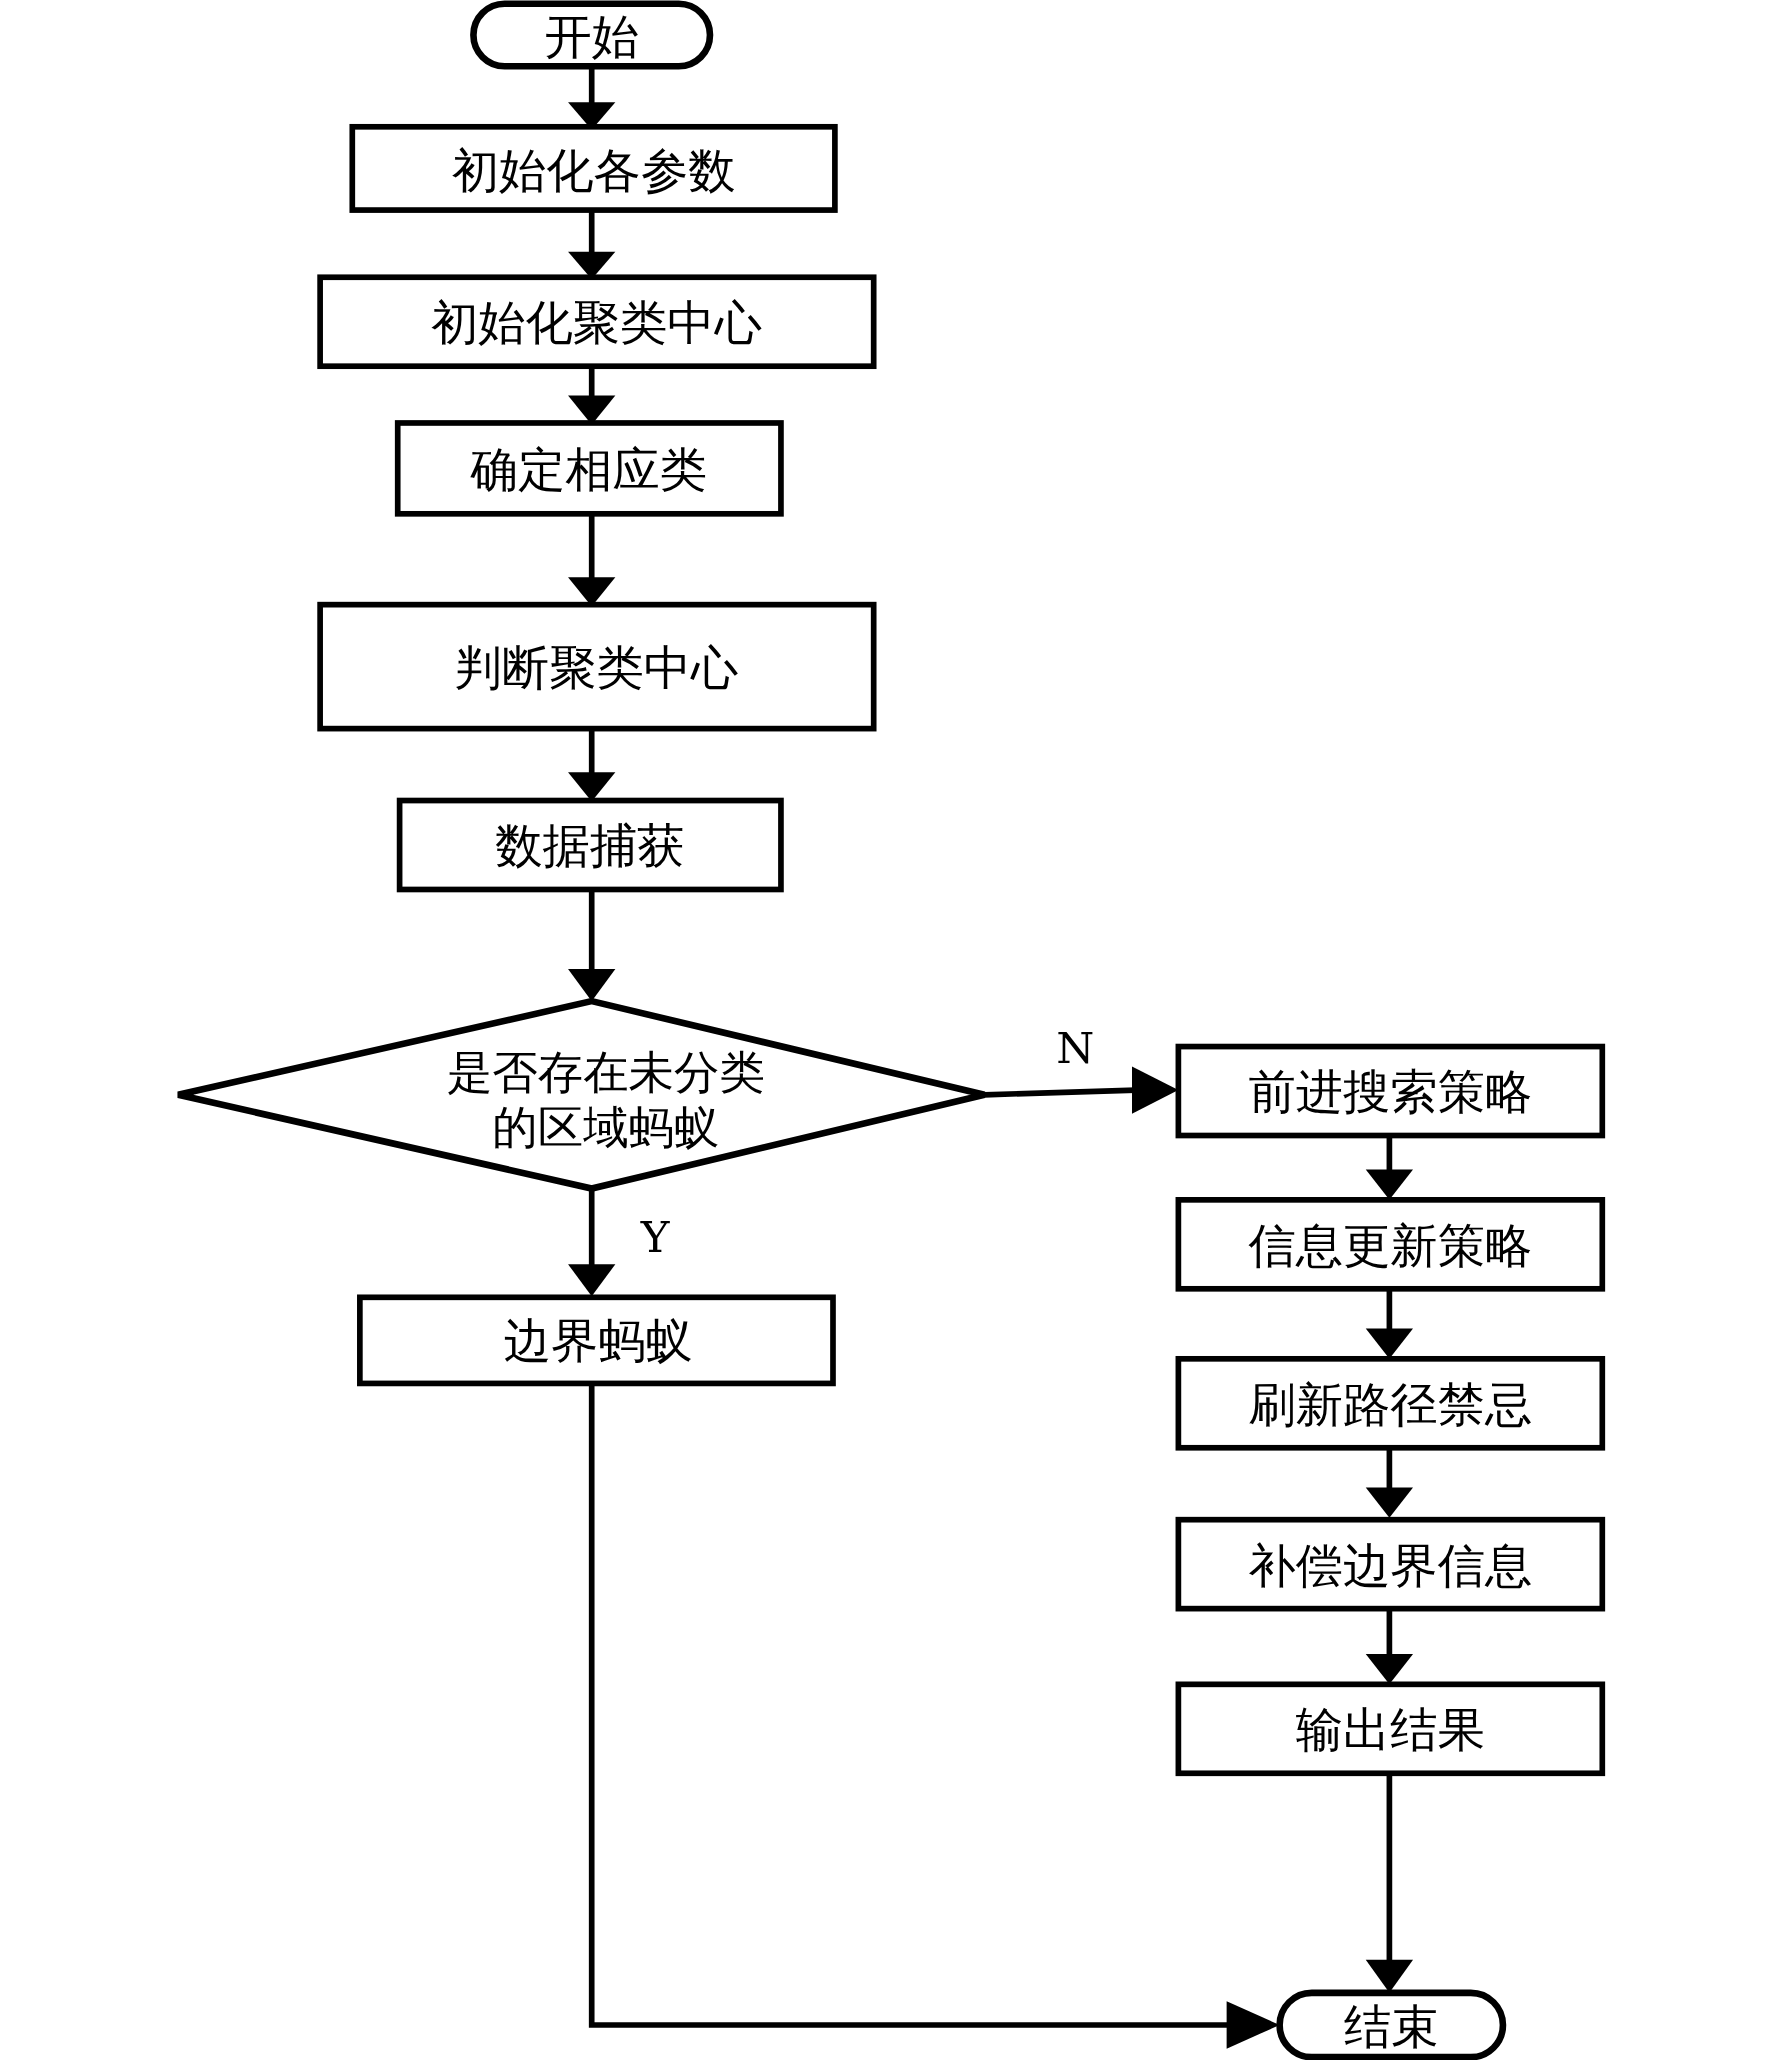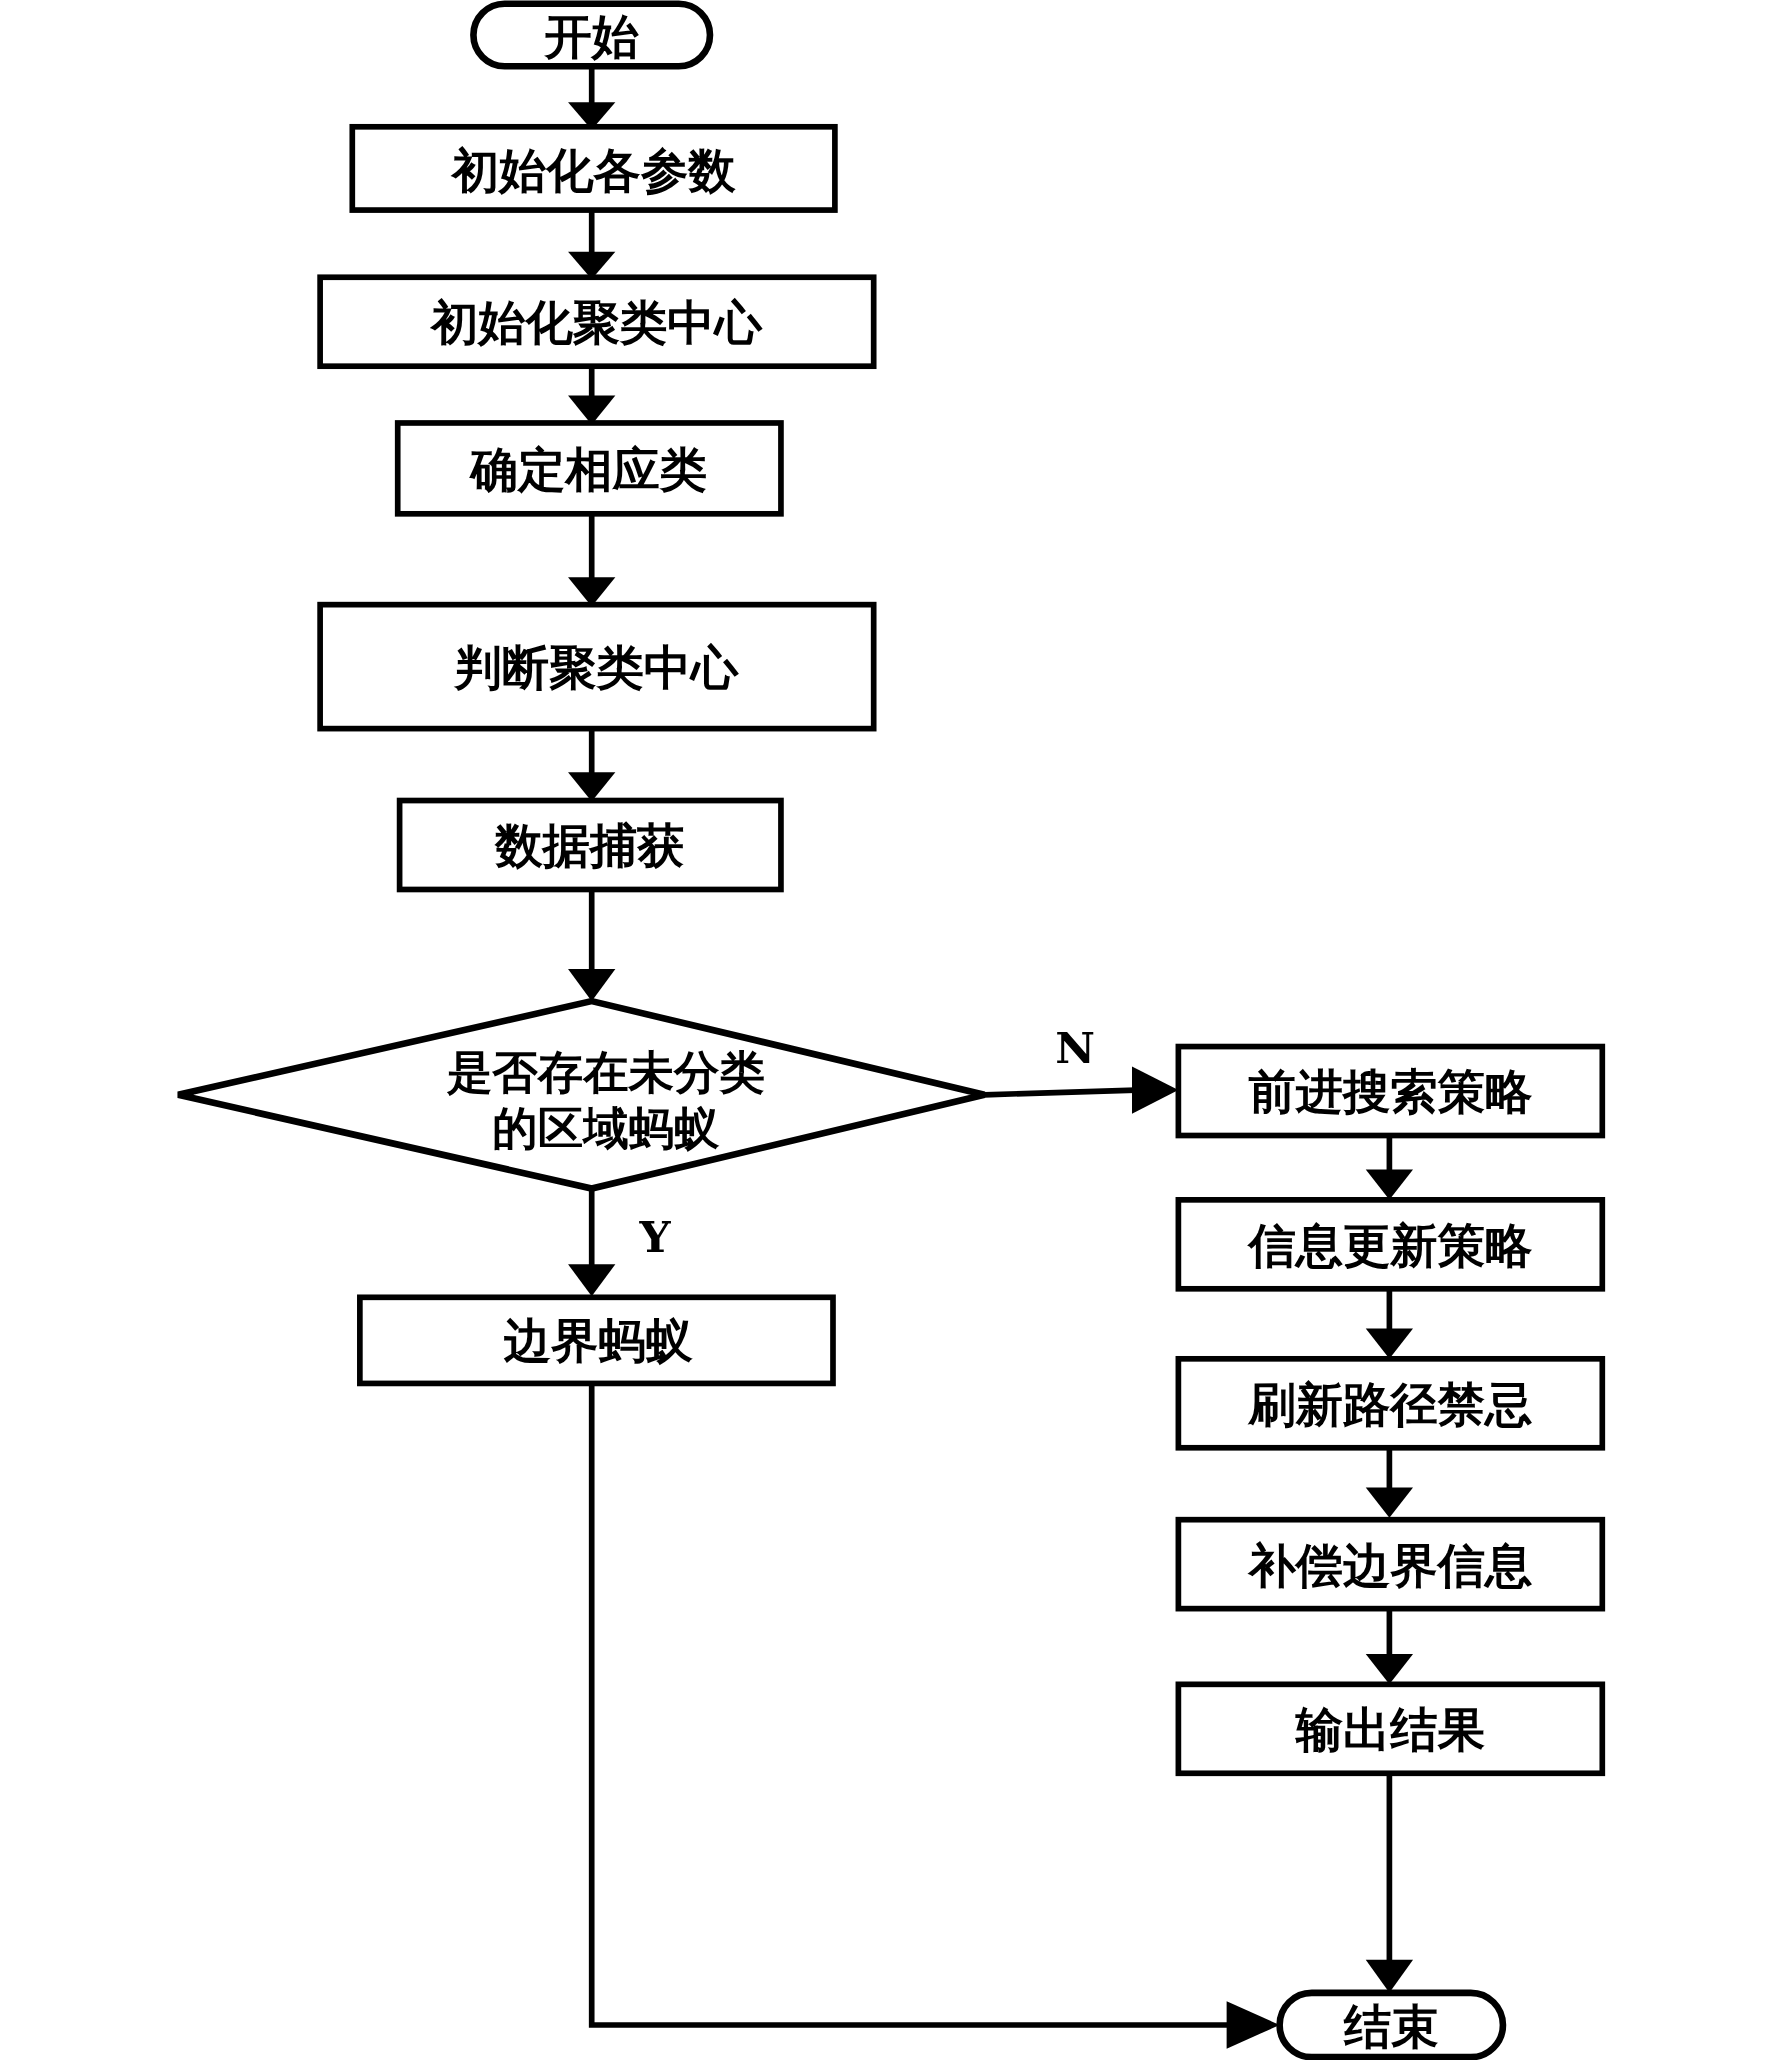--- a/index.html
+++ b/index.html
@@ -6,21 +6,20 @@
     margin: 0;
     padding: 0;
     background: #ffffff;
   }
   #flowchart-root {
     position: relative;
     width: 1789px;
     height: 2060px;
     background: #ffffff;
     font-family: "DejaVu Serif", "Liberation Serif", serif;
-    font-weight: bold;
   }
   svg.flow-canvas {
     display: block;
     width: 1789px;
     height: 2060px;
   }
   .node-shape {
     fill: #ffffff;
     stroke: #000000;
     stroke-width: 6;

